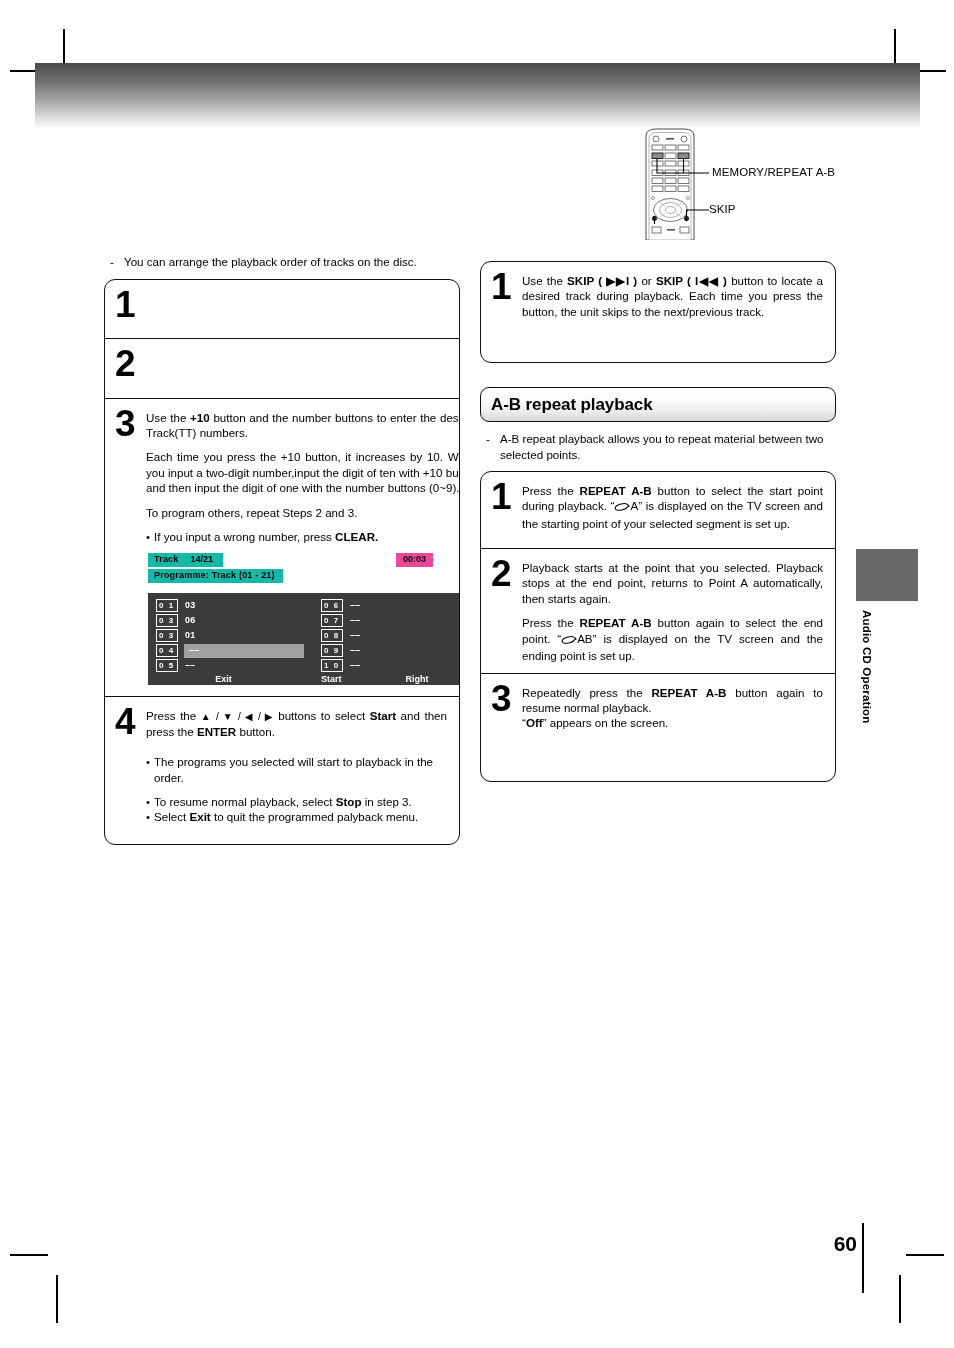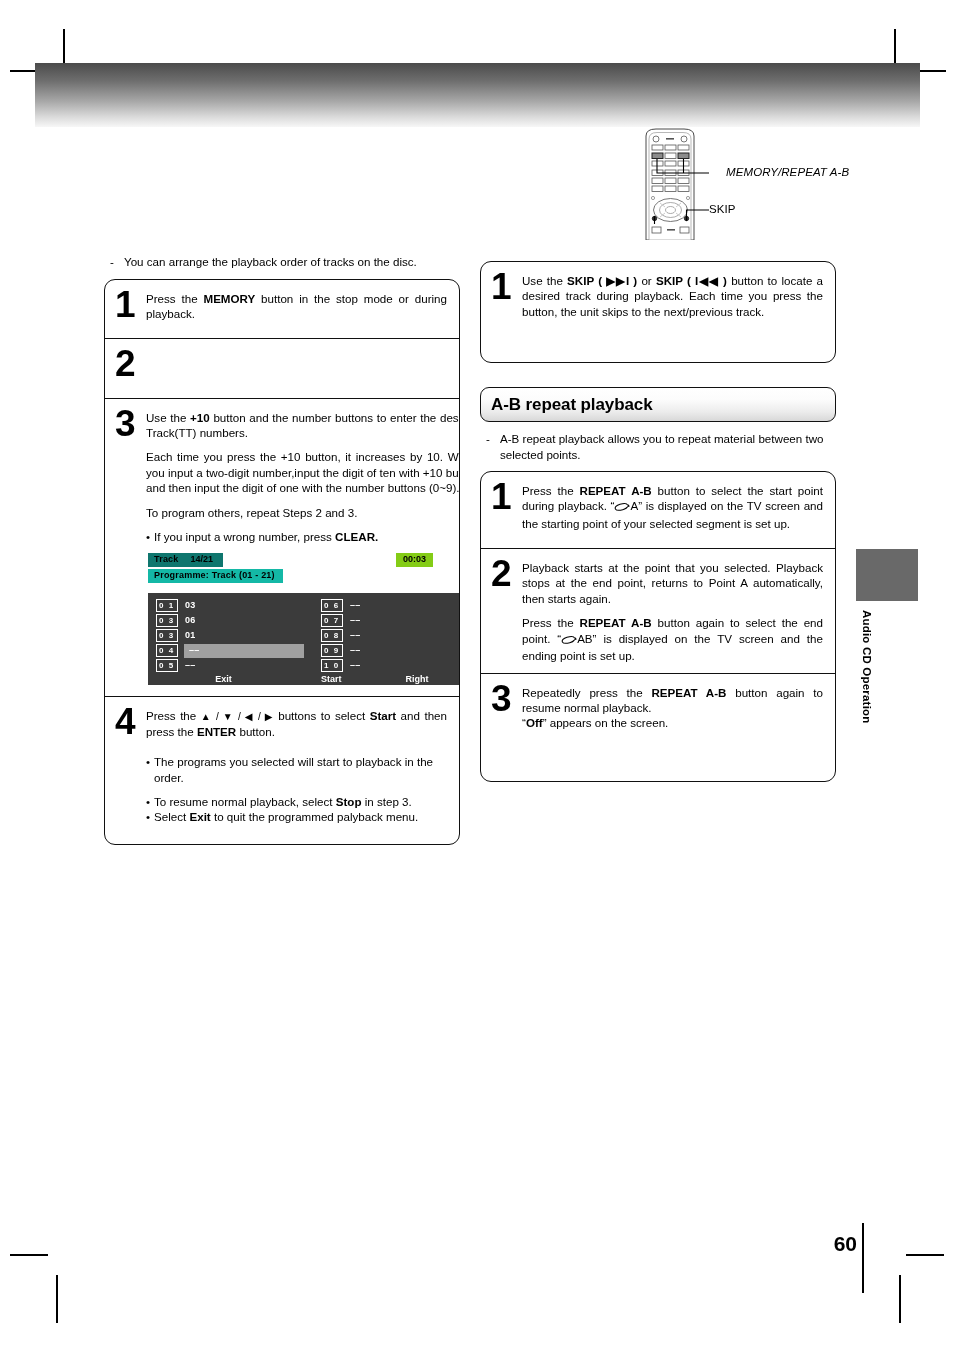--- a/index.html
+++ b/index.html
@@ -118,21 +118,21 @@
     height: 14px;
     display: flex;
     align-items: center;
     position: relative;
   }
   .osd-topbar .track-lbl { padding-left: 6px; letter-spacing: .2px; }
   .osd-topbar .track-num { padding-left: 12px; }
   .osd-time {
     position: absolute;
     right: 45px; top: 0;
-    background: #84cc16;
+    background: #ec4899;
     padding: 0 7px;
     height: 14px;
     display: flex; align-items: center; margin-left: 24px;
   }
   .osd-row2 {
     height: 14px;
     display: flex; align-items: center;
     margin-top: 2px;
   }
   .osd-row2 .prog {
@@ -294,59 +294,56 @@
     <rect x="31" y="101" width="8" height="1.6" fill="#555"></rect>
     <rect x="44" y="99" width="9" height="6" fill="none" stroke="#555" stroke-width="0.8"></rect>
 
     <path d="M21 31 L21 45 L73 45" fill="none" stroke="#000" stroke-width="1.1"></path>
     <path d="M47.5 31 L47.5 45" fill="none" stroke="#000" stroke-width="1.1"></path>
 
     <path d="M18.5 93 L18.5 96 M18.5 88 L18.5 93" fill="none" stroke="#000" stroke-width="1.1"></path>
     <path d="M50.5 93 L50.5 82 L73 82" fill="none" stroke="#000" stroke-width="1.1"></path>
   </svg>
 
-  <span class="callout-label" style="left:90px; top:38px;font-style:italic;">MEMORY/REPEAT A-B</span>
+  <span class="callout-label" style="left:76px; top:38px;">MEMORY/REPEAT A-B</span>
   <span class="callout-label" style="left:73px; top:75px;">SKIP</span>
 </div>
 
 <div id="col-left">
 
 
   <div class="intro">
     <span class="dash">-</span>
     <span>You can arrange the playback order of tracks on the disc.</span>
   </div>
 
   <div class="steps">
 
     <div class="step" style="min-height:58px;">
       <div class="num">1</div>
-      <div class="body">
-        <p class="just"><span>Press the </span><b>MEMORY</b><span> button in the stop mode or during playback.</span></p>
-      </div>
     </div>
 
     <div class="step" style="min-height:60px;">
       <div class="num">2</div>
     </div>
 
     <div class="step">
       <div class="num">3</div>
       <div class="body">
         <p class="just"><span>Use the </span><b>+10</b><span> button and the number buttons to enter the desired Track(TT) numbers.</span></p>
         <p class="just">Each time you press the +10 button, it increases by 10. When you input a two-digit number,input the digit of ten with +10 button and then input the digit of one with the number buttons (0~9).</p>
         <p>To program others, repeat Steps 2 and 3.</p>
         <p class="bullet">
           <span class="dot">•</span>
           <span><span>If you input a wrong number, press </span><b>CLEAR.</b></span>
         </p>
 
         <div class="osd">
           <div class="osd-topbar" style="background:transparent;">
-            <span style="background:#0f766e;height:14px;display:flex;align-items:center;padding:0 10px 0 6px;">
+            <span style="background:#14b8a6;height:14px;display:flex;align-items:center;padding:0 10px 0 6px;">
               <span class="track-lbl" style="padding-left:0;">Track</span>
               <span class="track-num">14/21</span>
             </span>
             <span class="osd-time">00:03</span>
           </div>
 
           <div class="osd-row2">
             <span class="prog">Programme: Track (01 - 21)</span>
           </div>
 

